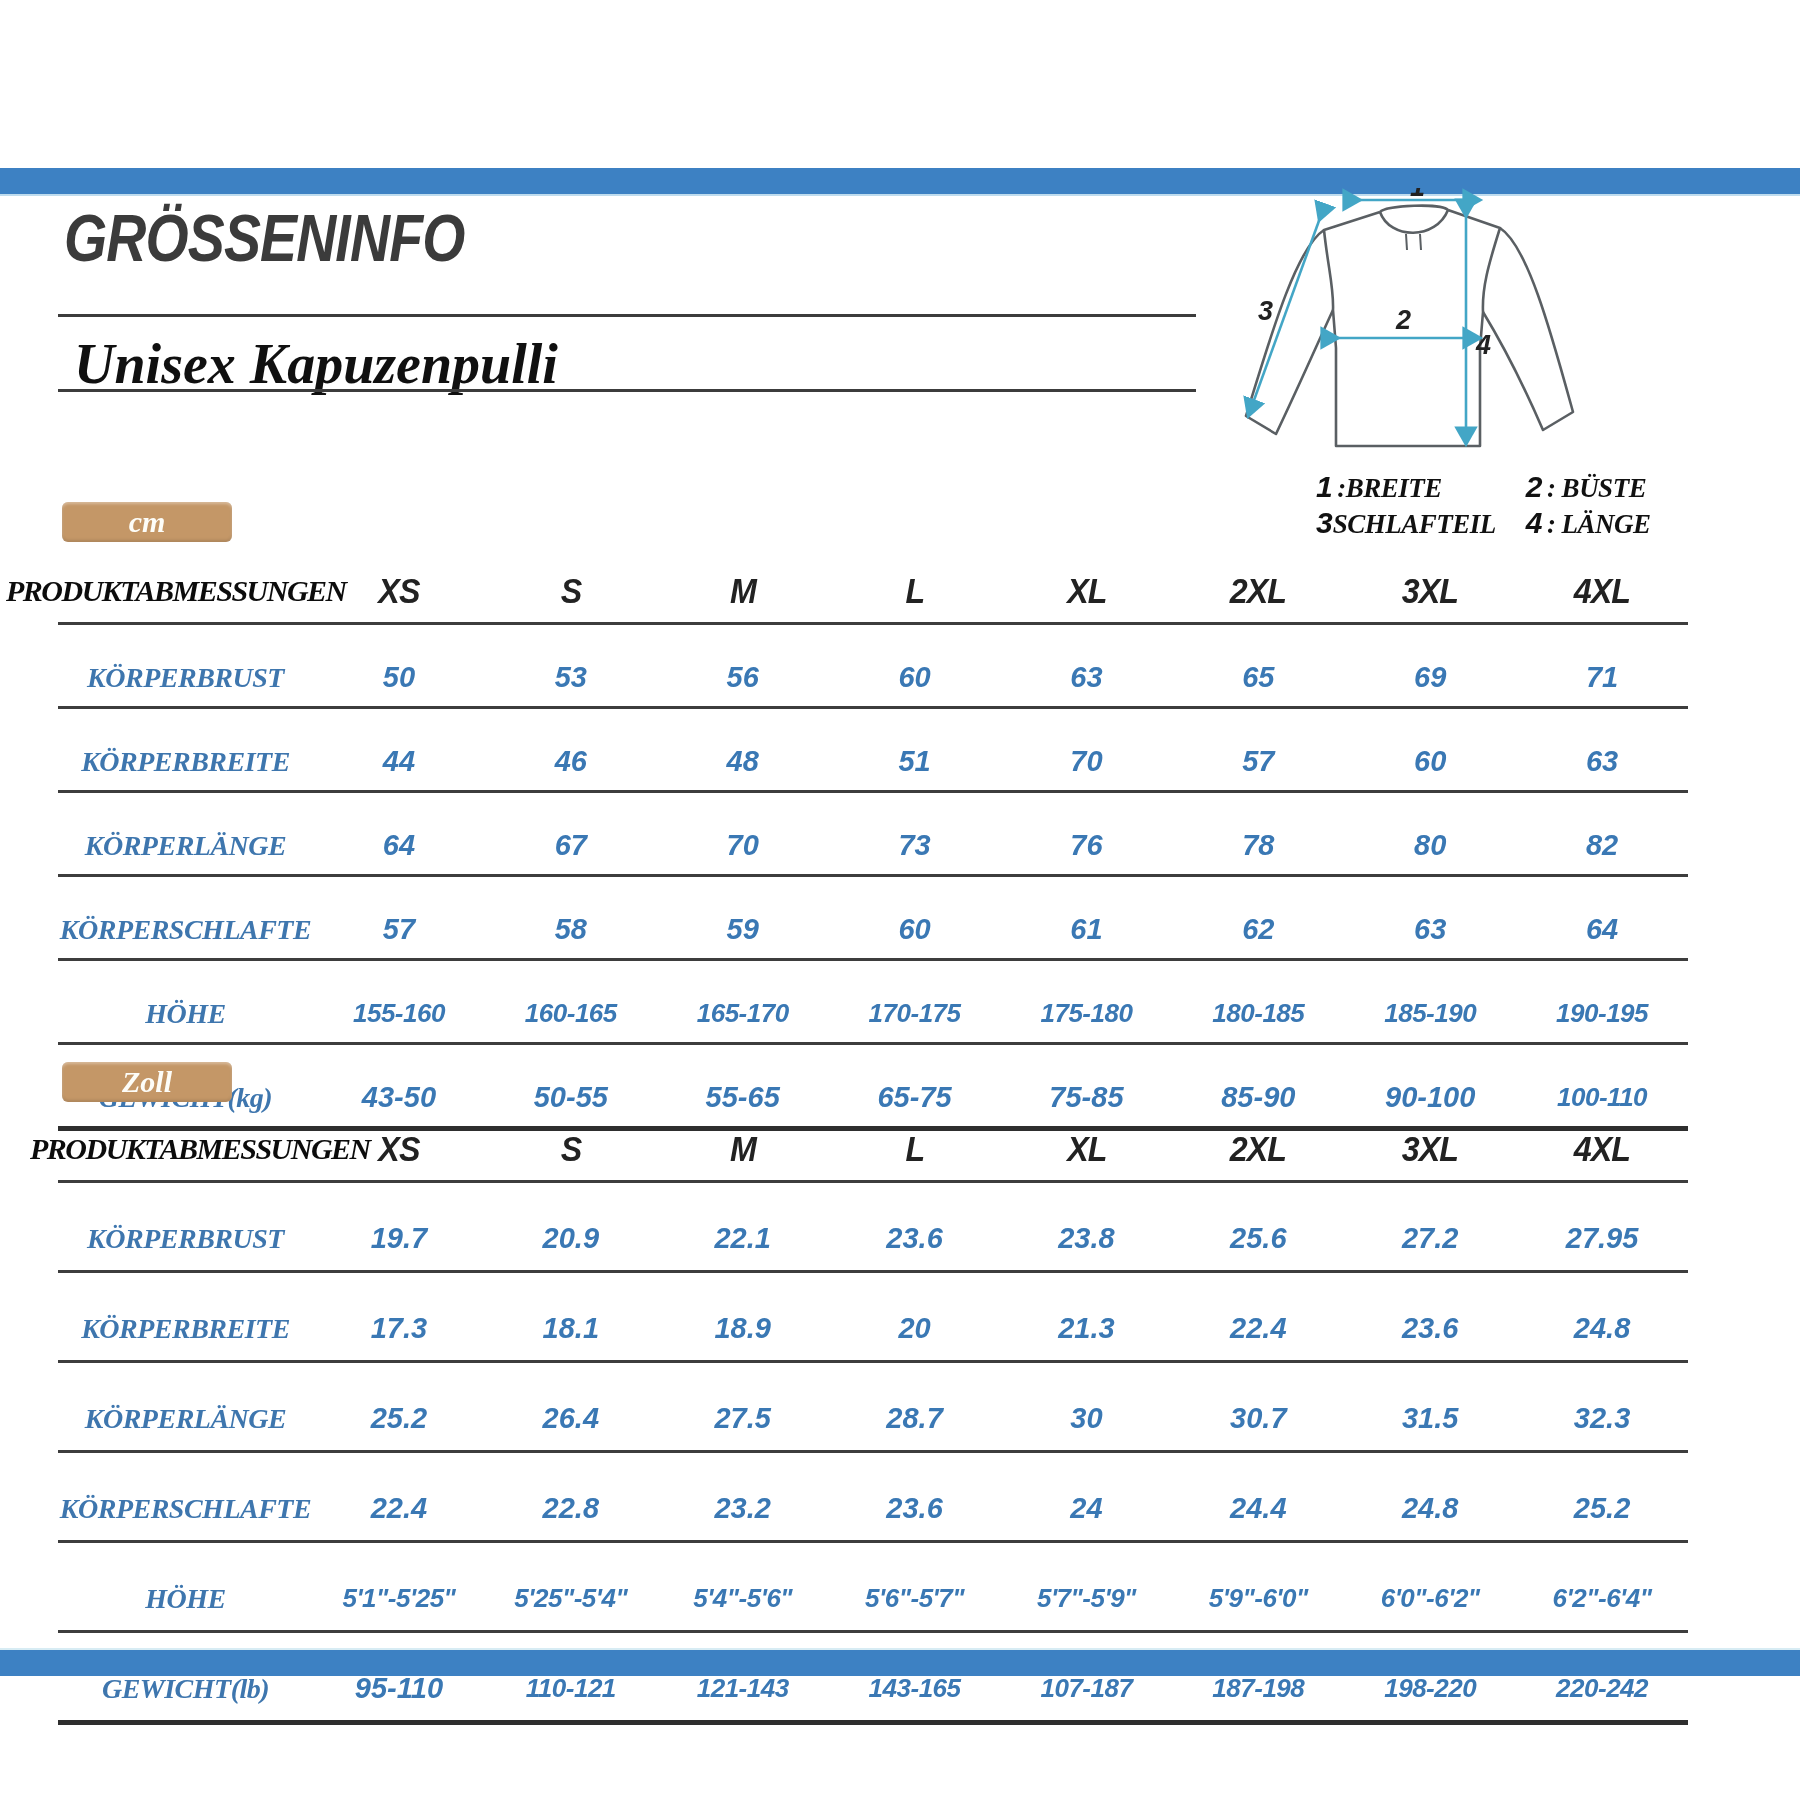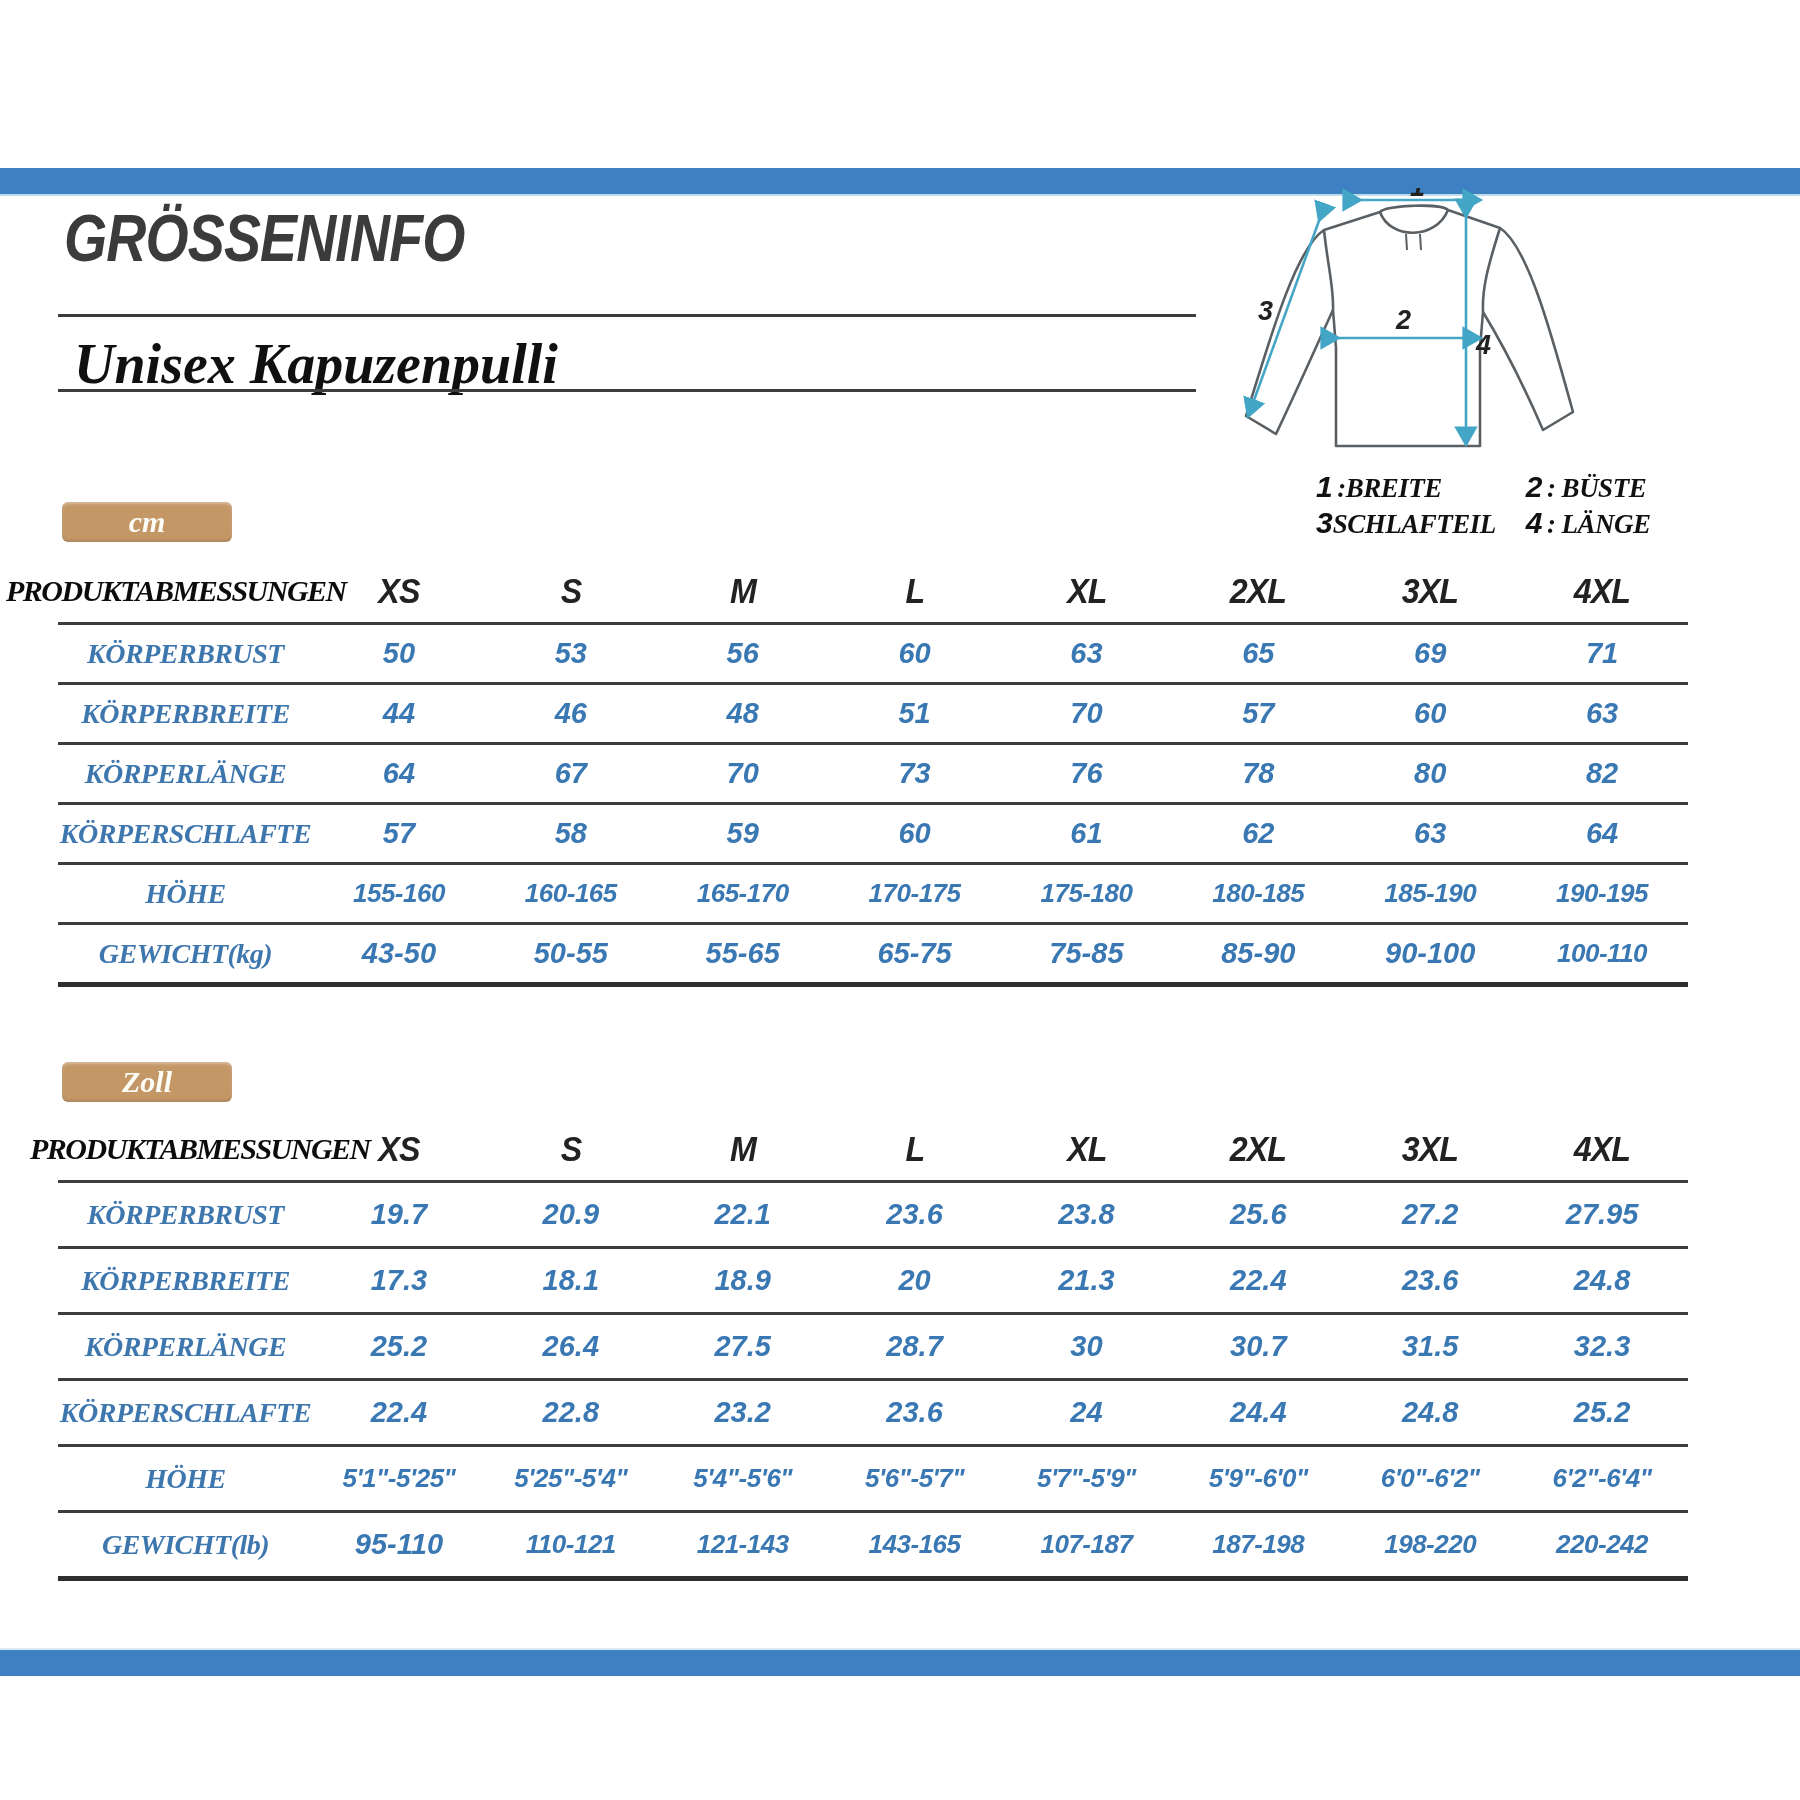--- a/index.html
+++ b/index.html
@@ -50,21 +50,21 @@
   .badge.cm   { top:502px; }
   .badge.zoll { top:1062px; }
 
   
   .sizing-table { position:absolute; left:58px; width:1630px; }
   .sizing-table.cm   { top:560px; }
   .sizing-table.zoll { top:1118px; }
 
   .t-row { display:flex; align-items:center; border-bottom:3px solid #3d3d3d; }
   .t-row.header { height:62px; }
-  .t-row.data   { height:57px; }
+  .t-row.data   { height:57px;margin-top:24px; }
   .zoll .t-row.data { height:63px; }
   .t-row:last-child { border-bottom:5px solid #2e2e2e; }
 
   .t-label {
     flex:0 0 255px; width:255px; text-align:center;
     font-family:"Liberation Serif", serif; font-weight:700; font-size:28px;
     color:#3e76ae; letter-spacing:-0.5px; white-space:nowrap;
   }
   .t-row.header .t-label {
     position:relative; left:-52px; text-align:left;

